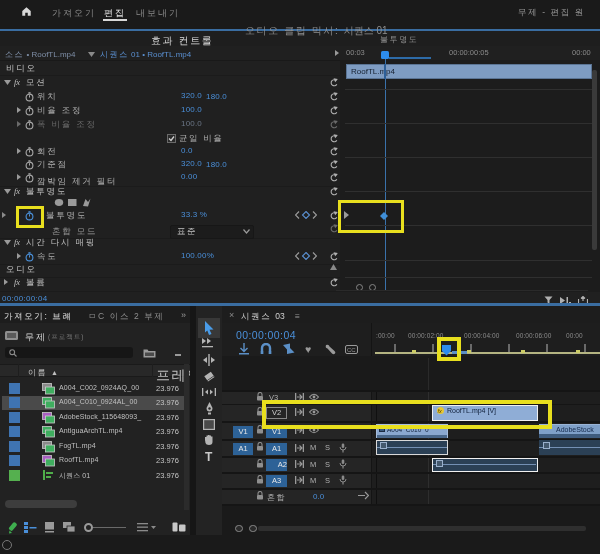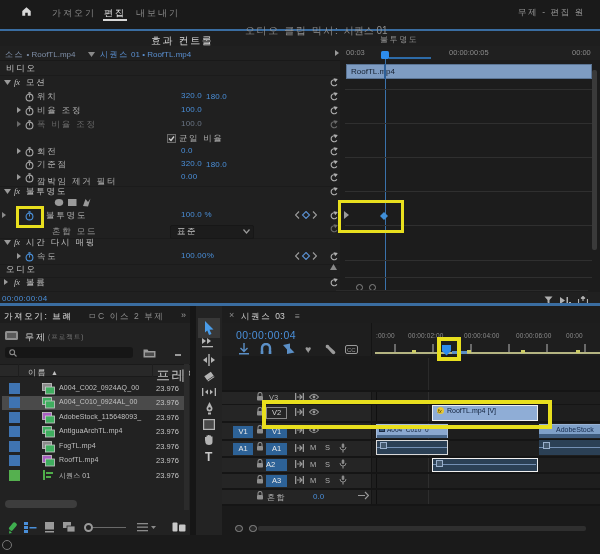--- a/index.html
+++ b/index.html
@@ -162,21 +162,21 @@
         <ellipse cx="5" cy="4.5" rx="4.2" ry="3.4" fill="#9a9a9a"></ellipse>
         <rect x="14" y="1" width="8.5" height="7" fill="#9a9a9a"></rect>
         <path d="M29 8 L31.5 1 L34 4 L36.5 0.5 L34 8.5 Z" fill="#9a9a9a"></path>
       </svg>
 <svg class="ab" style="left:25px;top:210.5px" width="9" height="10" viewBox="0 0 9 10">
         <circle cx="4.5" cy="5.5" r="3.4" fill="none" stroke="#4a90d9" stroke-width="1.1"></circle>
         <rect x="3.4" y="0.2" width="2.2" height="1.4" fill="#4a90d9"></rect>
         <path d="M4.5 5.5 L4.5 3.2" stroke="#4a90d9" stroke-width="1"></path>
       </svg>
 <div class="ab" style="left:46px;top:210px;color:#b0b0b0;font-size:8.5px;letter-spacing:1.8px">불투명도</div>
-<div class="ab" style="left:181px;top:210px;color:#4a8fd9;font-size:8px;letter-spacing:0.2px">100.0 %</div>
+<div class="ab" style="left:181px;top:210px;color:#4a8fd9;font-size:8px;letter-spacing:0.2px">33.3 %</div>
 <svg class="ab" style="left:295px;top:211px" width="22" height="8" viewBox="0 0 22 8">
         <path d="M4 0.5 L0.5 4 L4 7.5" fill="none" stroke="#9a9a9a" stroke-width="1.2"></path>
         <path d="M11 0.5 L14.5 4 L11 7.5 L7.5 4 Z" fill="none" stroke="#5a8fd0" stroke-width="1.1"></path>
         <path d="M18 0.5 L21.5 4 L18 7.5" fill="none" stroke="#9a9a9a" stroke-width="1.2"></path>
       </svg>
 <svg class="ab" style="left:329px;top:210.5px" width="10" height="10" viewBox="0 0 10 10">
         <path d="M7.8 6.2 A3 3 0 1 1 7.2 2.6" fill="none" stroke="#b0b0b0" stroke-width="1.1"></path>
         <path d="M4.6 0.2 L8.8 1.0 L6.2 4.2 Z" fill="#b0b0b0"></path>
       </svg>
 <svg class="ab" style="left:2px;top:211.5px" width="4" height="6" viewBox="0 0 4 6">
@@ -548,21 +548,21 @@
 <div class="ab" style="left:325px;top:443px;color:#b0b0b0;font-size:7.5px">S</div>
 <svg class="ab" style="left:339px;top:442.5px" width="8" height="10" viewBox="0 0 8 10">
         <rect x="2.7" y="0.5" width="2.6" height="4.5" rx="1.3" fill="#8a8a8a"></rect>
         <path d="M1 4 Q1 7 4 7 Q7 7 7 4" fill="none" stroke="#8a8a8a" stroke-width="1"></path>
         <rect x="3.4" y="7" width="1.2" height="2.5" fill="#8a8a8a"></rect>
       </svg>
 <svg class="ab" style="left:256px;top:459px" width="8" height="9" viewBox="0 0 8 9">
         <path d="M2 4 L2 2.5 A2 2 0 0 1 6 2.5 L6 4" fill="none" stroke="#8f8f8f" stroke-width="1.1"></path>
         <rect x="1" y="4" width="6" height="4.5" rx="0.8" fill="#8f8f8f"></rect>
       </svg>
-<div class="ab" style="left:266px;top:458.5px;width:21px;height:12px;background:#2d6297;color:#e8e8e8;font-size:7.5px;text-align:left;line-height:12px">A2</div>
+<div class="ab" style="left:266px;top:458.5px;width:21px;height:12px;background:#2d6297;color:#e8e8e8;font-size:7.5px;text-align:right;line-height:12px">A2</div>
 <svg class="ab" style="left:295px;top:460px" width="9" height="8" viewBox="0 0 9 8">
         <rect x="0" y="0" width="1.3" height="8" fill="#9a9a9a"></rect>
         <rect x="7.7" y="0" width="1.3" height="8" fill="#9a9a9a"></rect>
         <path d="M2 4 L6.5 4 M4.5 1.5 L7 4 L4.5 6.5" fill="none" stroke="#9a9a9a" stroke-width="1.1"></path>
       </svg>
 <div class="ab" style="left:310px;top:459.5px;color:#b0b0b0;font-size:7.5px">M</div>
 <div class="ab" style="left:325px;top:459.5px;color:#b0b0b0;font-size:7.5px">S</div>
 <svg class="ab" style="left:339px;top:459px" width="8" height="10" viewBox="0 0 8 10">
         <rect x="2.7" y="0.5" width="2.6" height="4.5" rx="1.3" fill="#8a8a8a"></rect>
         <path d="M1 4 Q1 7 4 7 Q7 7 7 4" fill="none" stroke="#8a8a8a" stroke-width="1"></path>

